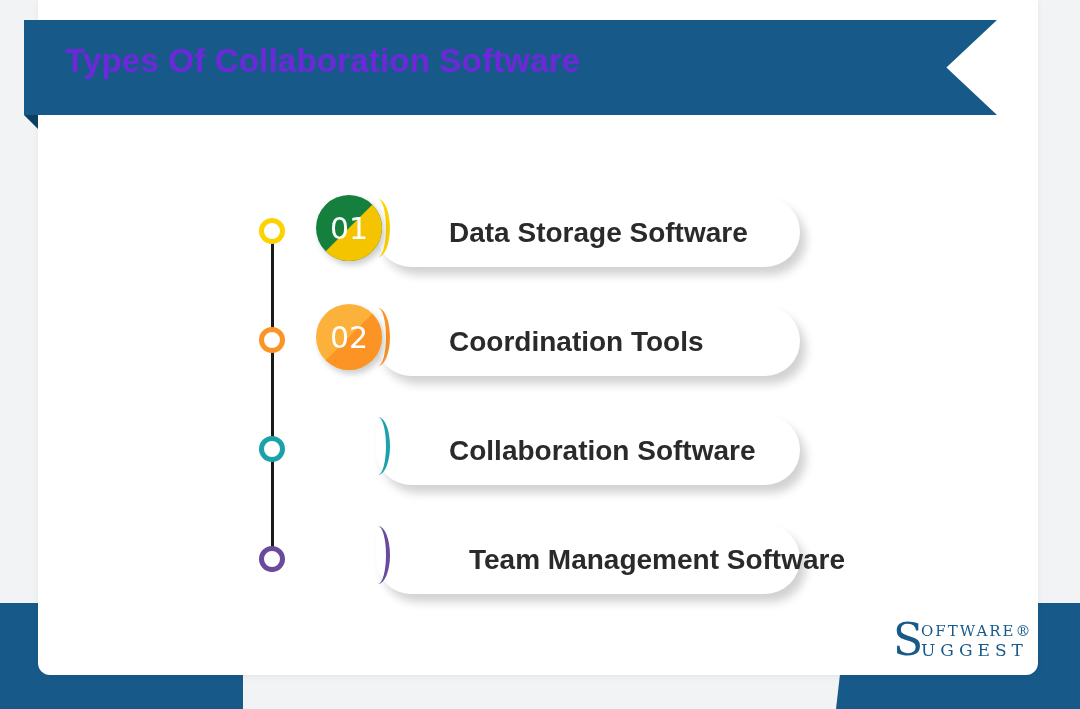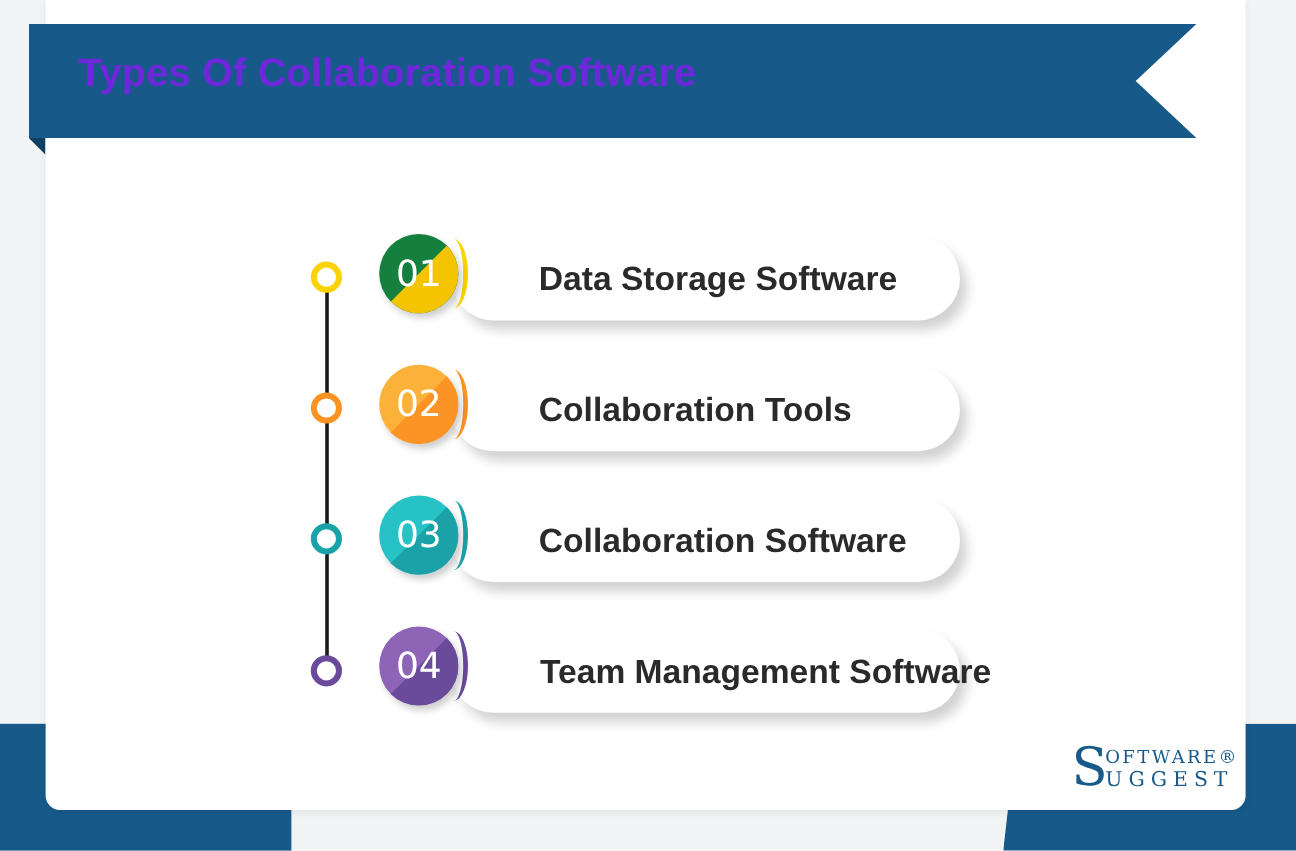--- a/index.html
+++ b/index.html
@@ -53,40 +53,32 @@
   <div class="pill-label">Data Storage Software</div>
 </div>
 
 <div class="item" style="top:304px;">
   <div class="pill"></div>
   <div class="arc" style="border-color:#fb9325;"></div>
   <div class="badge" style="background:#fcb23a;text-align:right;">
     <div class="badge-shade" style="background:#fb9325;"></div>
     <div class="badge-num">02</div>
   </div>
-  <div class="pill-label">Collaboration Tools</div>
+  <div class="pill-label">Coordination Tools</div>
 </div>
 
 <div class="item" style="top:413px;">
   <div class="pill"></div>
   <div class="arc" style="border-color:#1aa2a8;"></div>
-  <div class="badge" style="background:#26c2c6;">
-    <div class="badge-shade" style="background:#1aa2a8;"></div>
-    <div class="badge-num">03</div>
-  </div>
   <div class="pill-label">Collaboration Software</div>
 </div>
 
 <div class="item" style="top:522px;">
   <div class="pill"></div>
   <div class="arc" style="border-color:#6a4a9b;"></div>
-  <div class="badge" style="background:#8d64b6;">
-    <div class="badge-shade" style="background:#6a4a9b;"></div>
-    <div class="badge-num">04</div>
-  </div>
-  <div class="pill-label" style="left:102px;">Team Management Software</div>
+  <div class="pill-label" style="left:121px;">Team Management Software</div>
 </div>
 
 <div class="logo">
   <span class="logo-s">S</span>
   <span class="logo-top">OFTWARE®</span>
   <span class="logo-bottom">UGGEST</span>
 </div>
 
 </body></html>

